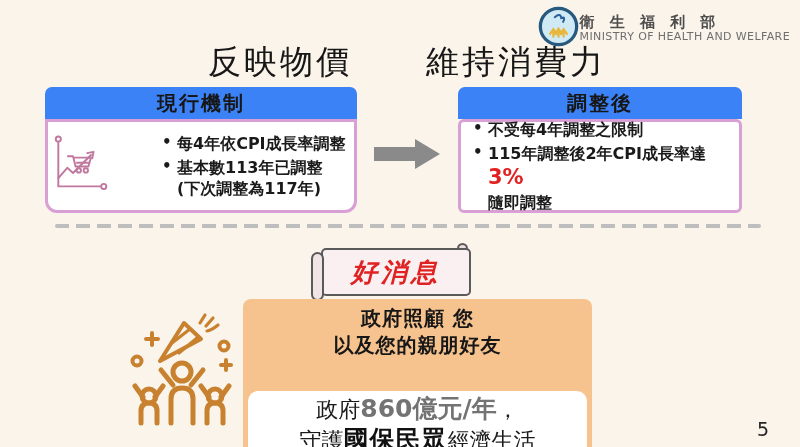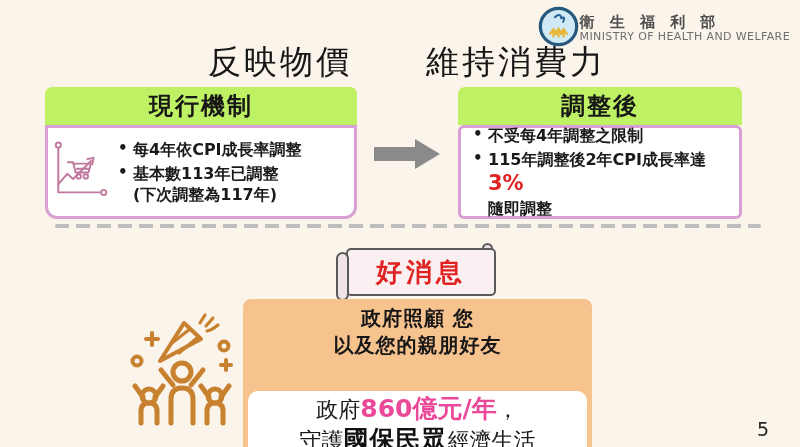--- a/index.html
+++ b/index.html
@@ -15,57 +15,57 @@
 
   
   .heading { position:absolute; top:40px; font-size:33px; font-weight:normal; color:#171717; letter-spacing:3px; }
   .heading-left { left:208px; }
   .heading-right { left:426px; }
 
   
   .cmp-box { position:absolute; top:87px; }
   .cmp-left { left:45px; width:312px; }
   .cmp-right { left:458px; width:284px; }
-  .cmp-header { height:38px; background:#bef264; border-radius:7px 7px 0 0;
+  .cmp-header { height:32px; background:#3b82f6; border-radius:7px 7px 0 0;
                 display:flex; align-items:center; justify-content:center;
-                font-size:24px; font-weight:bold; color:#171717; letter-spacing:2px; }
+                font-size:20px; font-weight:bold; color:#171717; letter-spacing:2px; }
   .cmp-body { background:#FFFFFF; border:3px solid #D9A0D6; border-radius:0 0 12px 12px;
               height:94px; display:flex; align-items:center; }
-  .cmp-left .cmp-body { padding:0 8px 0 2px; }
+  .cmp-left .cmp-body { padding:0 8px 0 2px;gap:44px; }
   .cmp-right .cmp-body { padding:8px 8px; align-items:flex-start; flex-direction:column; justify-content:center;border-radius:6px; }
   .bullets { list-style:none; }
   .bullet { position:relative; padding-left:19px; font-size:16px; font-weight:bold; color:#1a1a1a; line-height:1.32; margin:3px 0; }
   .bullet::before { content:"•"; position:absolute; left:4px; top:0; font-size:15px; }
   .bullet-note { font-weight:bold; }
   .hl-red { color:#E02222; font-size:21px; font-weight:bold; }
 
   
   .arrow { position:absolute; left:374px; top:139px; display:flex; align-items:center; }
   .arrow-shaft { width:41px; height:14px; background:#8A8A8A; }
   .arrow-head { width:0; height:0; border-top:15px solid transparent; border-bottom:15px solid transparent; border-left:25px solid #8A8A8A; }
 
   
   .divider { position:absolute; left:55px; top:224px; width:706px; height:4px;
              background:repeating-linear-gradient(90deg,#BEBEBE 0 14px,transparent 14px 21px); border-radius:2px; }
 
   
-  .banner { position:absolute; left:336px; top:243px; width:162px; height:58px; }
+  .banner { position:absolute; left:311px; top:243px; width:162px; height:58px;font-style:italic; }
   .banner-curl { position:absolute; top:0; right:5px; width:11px; height:11px; border:2px solid #5A5A5A; border-radius:50%; background:#EADFE0; }
   .banner-main { position:absolute; left:10px; top:5px; width:150px; height:48px; border:2px solid #5A5A5A; border-radius:5px; background:#FAF0F1;
                  display:flex; align-items:center; justify-content:center; }
   .banner-roll { position:absolute; left:0; top:9px; width:13px; height:49px; border:2px solid #5A5A5A; border-radius:7px; background:#F1E4E6; }
   .banner-text { font-size:26px; font-weight:bold; color:#E02222; letter-spacing:4px; }
 
   
   .panel { position:absolute; left:243px; top:299px; width:349px; height:163px; background:#F6C38E; border-radius:8px; }
   .panel-caption { padding-top:6px; text-align:center; font-size:20px; font-weight:bold; color:#171717; line-height:1.35; letter-spacing:1px; }
   .panel-inner { position:absolute; left:5px; right:5px; bottom:5px; height:66px; background:#FFFFFF; border-radius:10px;
                  display:flex; flex-direction:column; align-items:center; justify-content:center; line-height:1.25; }
   .detail-line { font-size:22px; color:#1a1a1a; }
-  .detail-amount { font-size:25px; font-weight:bold; color:#ec4899; }
+  .detail-amount { font-size:25px; font-weight:bold; color:#737373; }
   .detail-strong { font-size:25px; font-weight:bold; color:#111; letter-spacing:1px;text-align:center; }
 
   
   .celebrate { position:absolute; left:127px; top:309px; }
 
   
   .page-number { position:absolute; right:31px; bottom:7px; font-size:19px; color:#262626; }
 </style>
 </head>
 <body>

